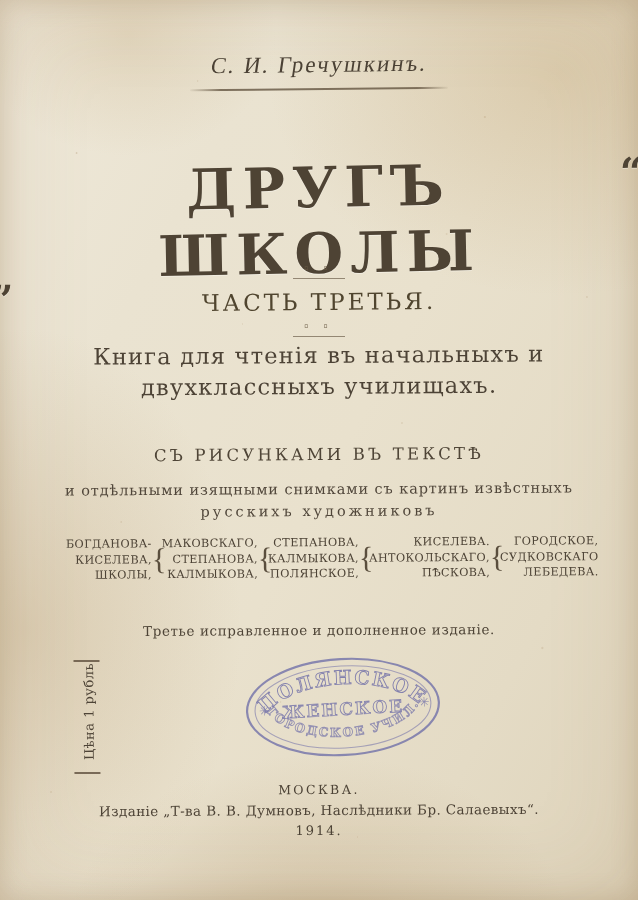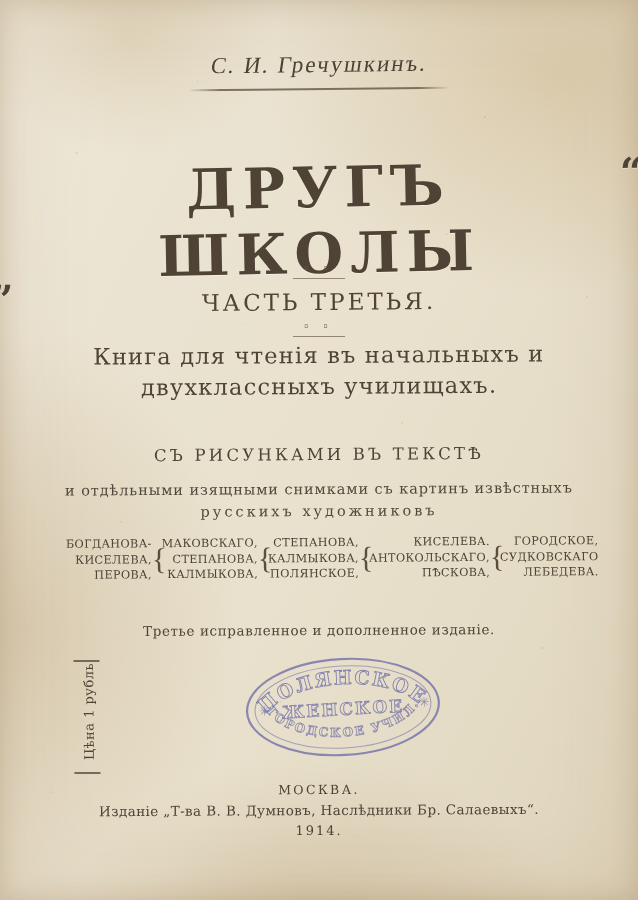--- a/index.html
+++ b/index.html
@@ -377,21 +377,21 @@
 
     <div class="and-separate">
       <div>и отдѣльными изящными снимками съ картинъ извѣстныхъ</div>
       <div class="sp">русскихъ художниковъ</div>
     </div>
 
     <div class="artists">
       <div class="artist-col first">
         <div>БОГДАНОВА-</div>
         <div>КИСЕЛЕВА,</div>
-        <div>ПЕРОВА,</div>
+        <div>ШКОЛЫ,</div>
       </div>
       <div class="artist-col">
         <span class="brace">{</span>
         <div>МАКОВСКАГО,</div>
         <div>СТЕПАНОВА,</div>
         <div>КАЛМЫКОВА,</div>
       </div>
       <div class="artist-col">
         <span class="brace">{</span>
         <div>СТЕПАНОВА,</div>

